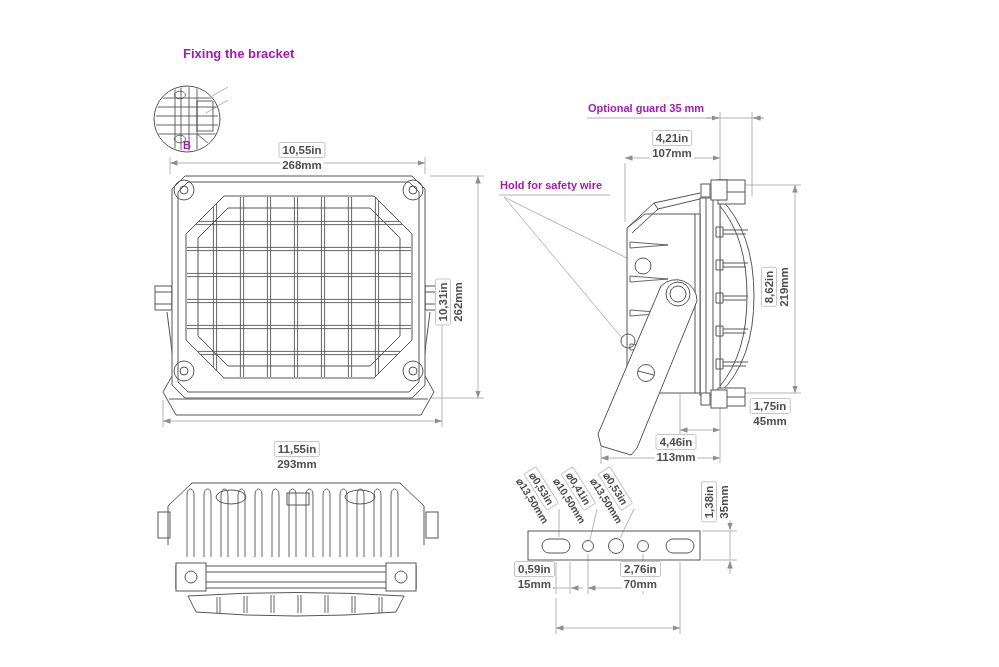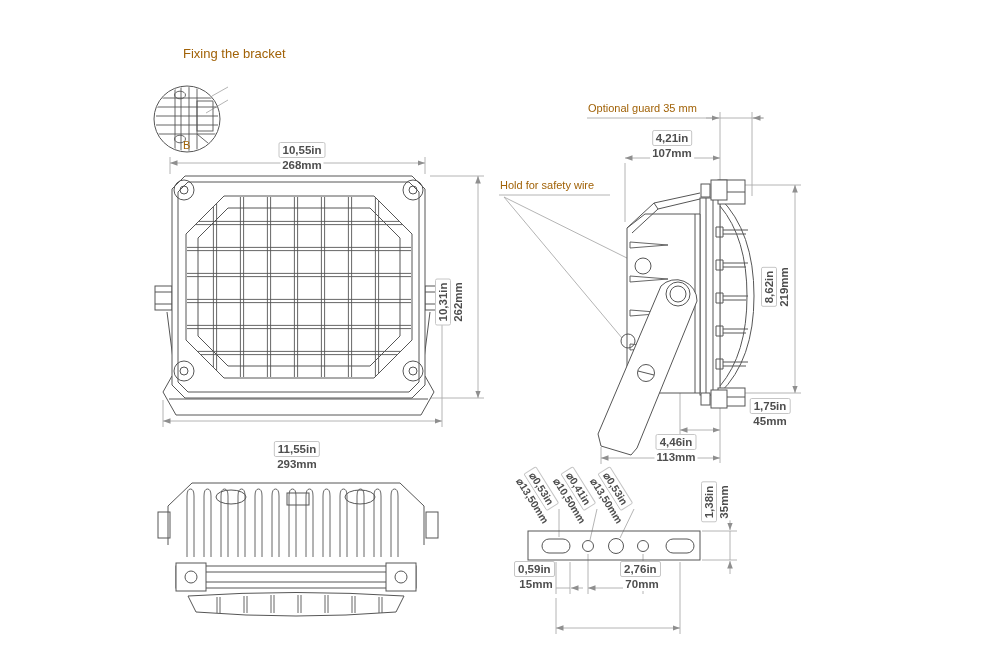--- a/index.html
+++ b/index.html
@@ -1,31 +1,31 @@
 <!DOCTYPE html>
 <html><head>
 <meta charset="utf-8">
 <style>
   html,body{margin:0;padding:0;background:#fff;}
   #stage{position:relative;width:999px;height:667px;background:#fff;overflow:hidden;
          font-family:"Liberation Sans",sans-serif;}
   #stage svg{position:absolute;left:0;top:0;}
-  .txt{position:absolute;color:#a16207;font-weight:normal;white-space:nowrap;}
+  .txt{position:absolute;color:#a21caf;font-weight:bold;white-space:nowrap;}
   .h1{font-size:13px;}
   .note{font-size:12px;line-height:14px;}
   .lbl{font-size:11px;}
   .small{font-size:11px;}
   
   .dim{position:absolute;display:flex;flex-direction:column;align-items:center;
        font-size:11.5px;font-weight:bold;color:#4e4e4e;line-height:14px;
        transform:translate(-50%,-50%);white-space:nowrap;}
   .dim .din{border:1px solid #c6c6c6;border-radius:2px;padding:0 3px;background:#fff;}
   .dim .dmm{background:#fff;padding:0 2px;}
   .dim.rot{transform:translate(-50%,-50%) rotate(-90deg);}
-  .dim.la{transform:none;align-items:flex-end;}
+  .dim.la{transform:none;align-items:center;}
   .dim.dia{transform:rotate(58deg);transform-origin:0 0;align-items:flex-start;
            font-size:10.5px;line-height:12.5px;}
 </style>
 </head>
 <body>
 
 <div id="stage">
 
 <svg width="999" height="667" viewBox="0 0 999 667">
   <defs>

